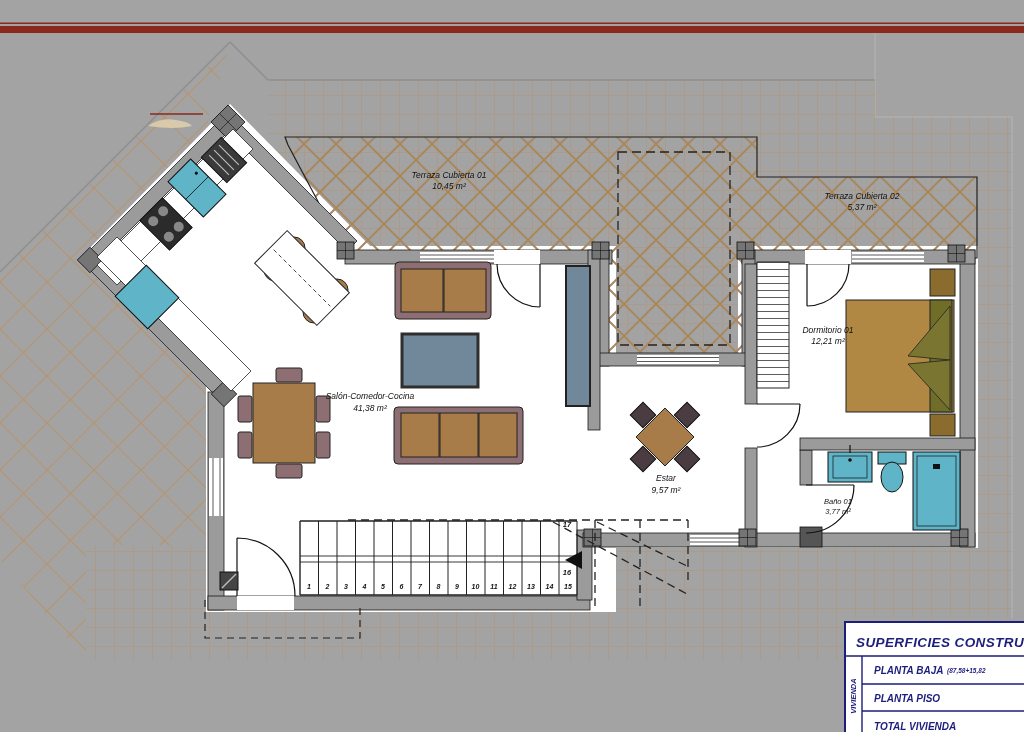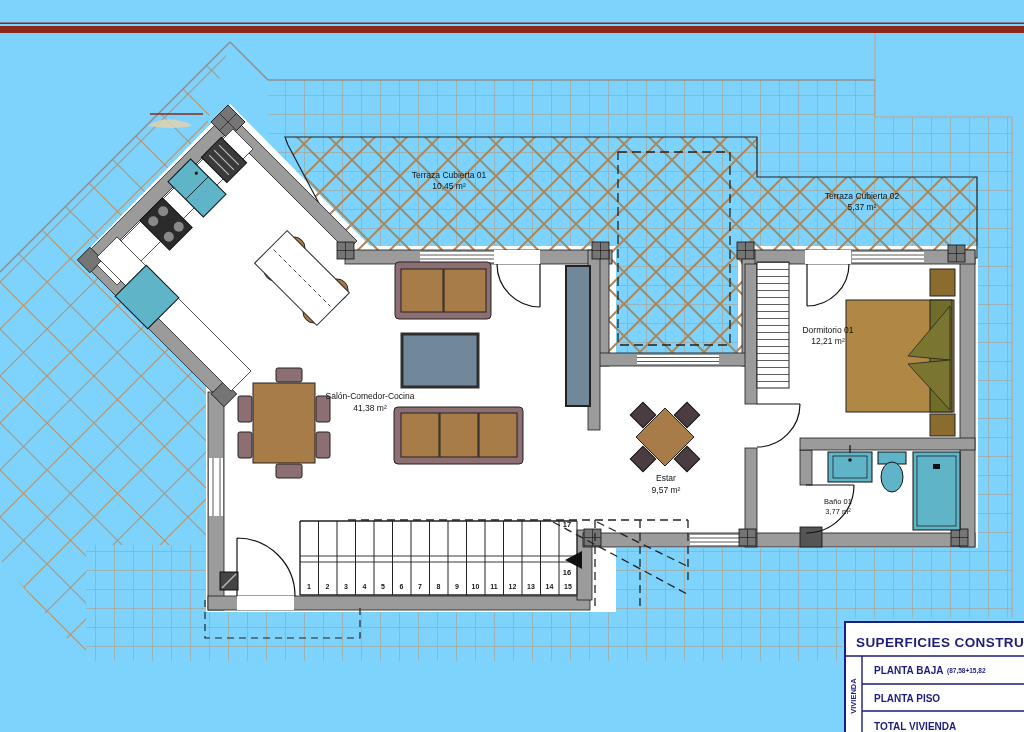--- a/index.html
+++ b/index.html
@@ -1,16 +1,16 @@
 <!DOCTYPE html>
 <html><head>
 <meta charset="utf-8">
 <style>
   html,body{margin:0;padding:0;background:#fff;}
-  .sheet{position:relative;width:1024px;height:732px;background:#7dd3fc;overflow:hidden;}
+  .sheet{position:relative;width:1024px;height:732px;background:#a3a3a3;overflow:hidden;font-style:italic;}
   svg{position:absolute;left:0;top:0;}
   text{font-family:"Liberation Sans","DejaVu Sans",sans-serif;}
   .rl{text-anchor:middle;font-size:8.5px;fill:#111;}
   .rl2{text-anchor:middle;font-size:7.5px;fill:#111;}
   .sn{text-anchor:middle;font-size:7px;font-weight:bold;fill:#111;}
   .sm{text-anchor:middle;font-size:7.5px;font-weight:bold;fill:#111;}
   .tb-h{font-size:13.5px;font-weight:bold;fill:#1d1d7c;letter-spacing:.4px;}
   .tb-r{font-size:10px;font-weight:bold;fill:#1d1d7c;}
   .tb-n{font-size:6.5px;font-weight:bold;fill:#1d1d7c;}
   .tb-v{font-size:7.5px;font-weight:bold;fill:#1d1d7c;text-anchor:middle;}

